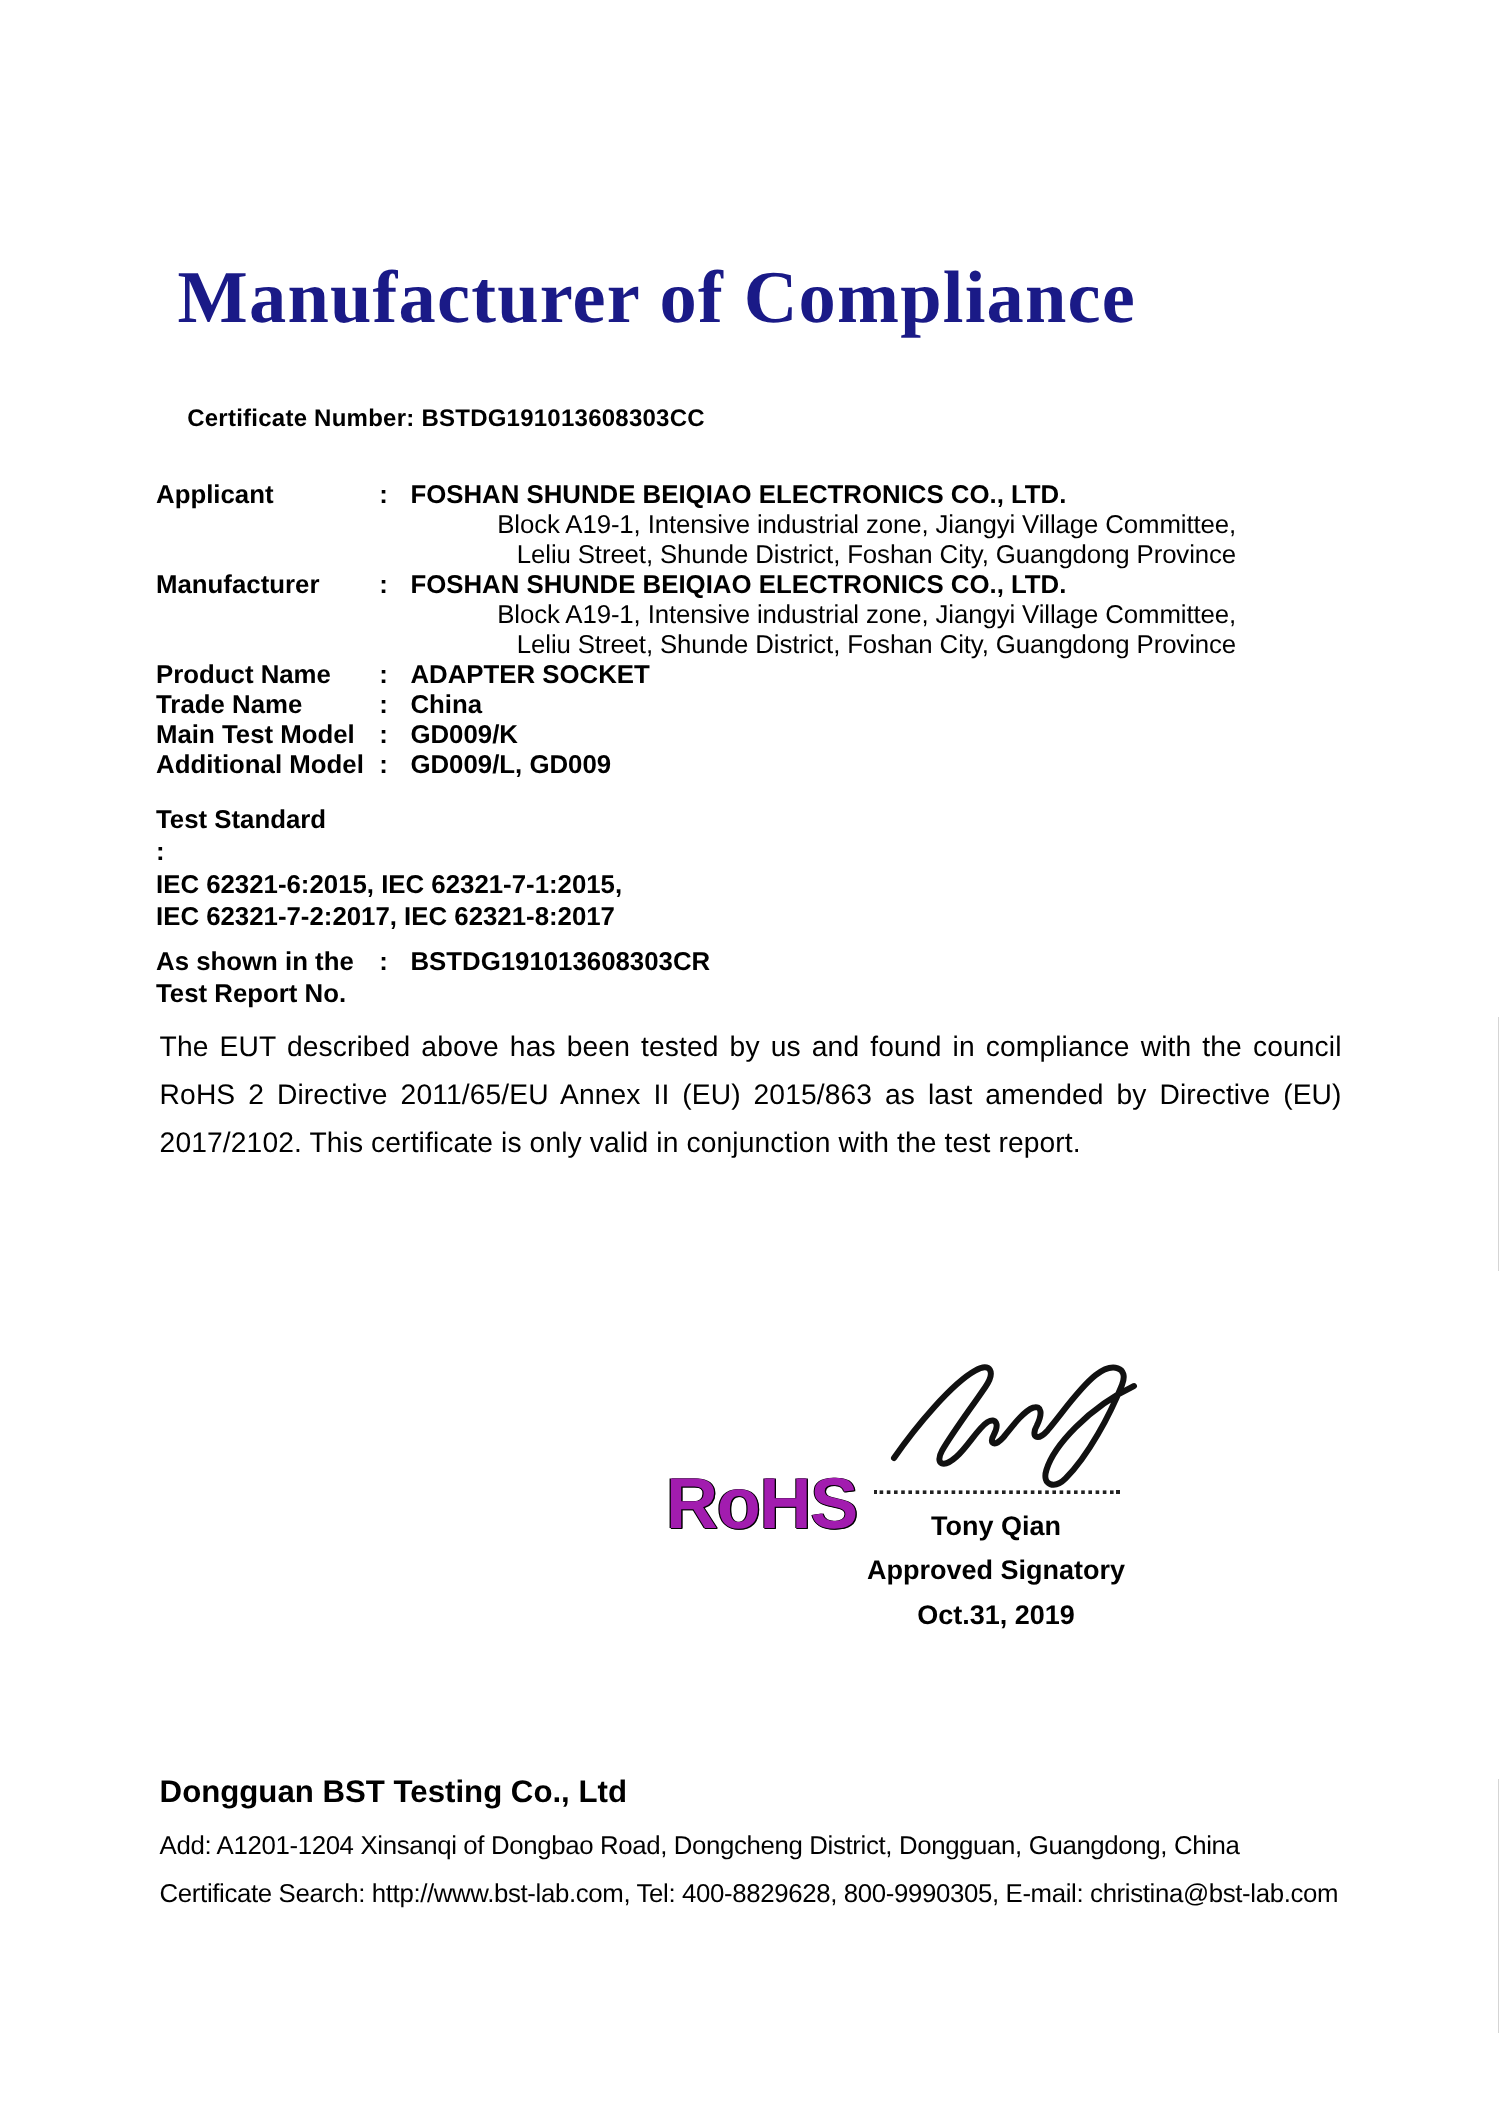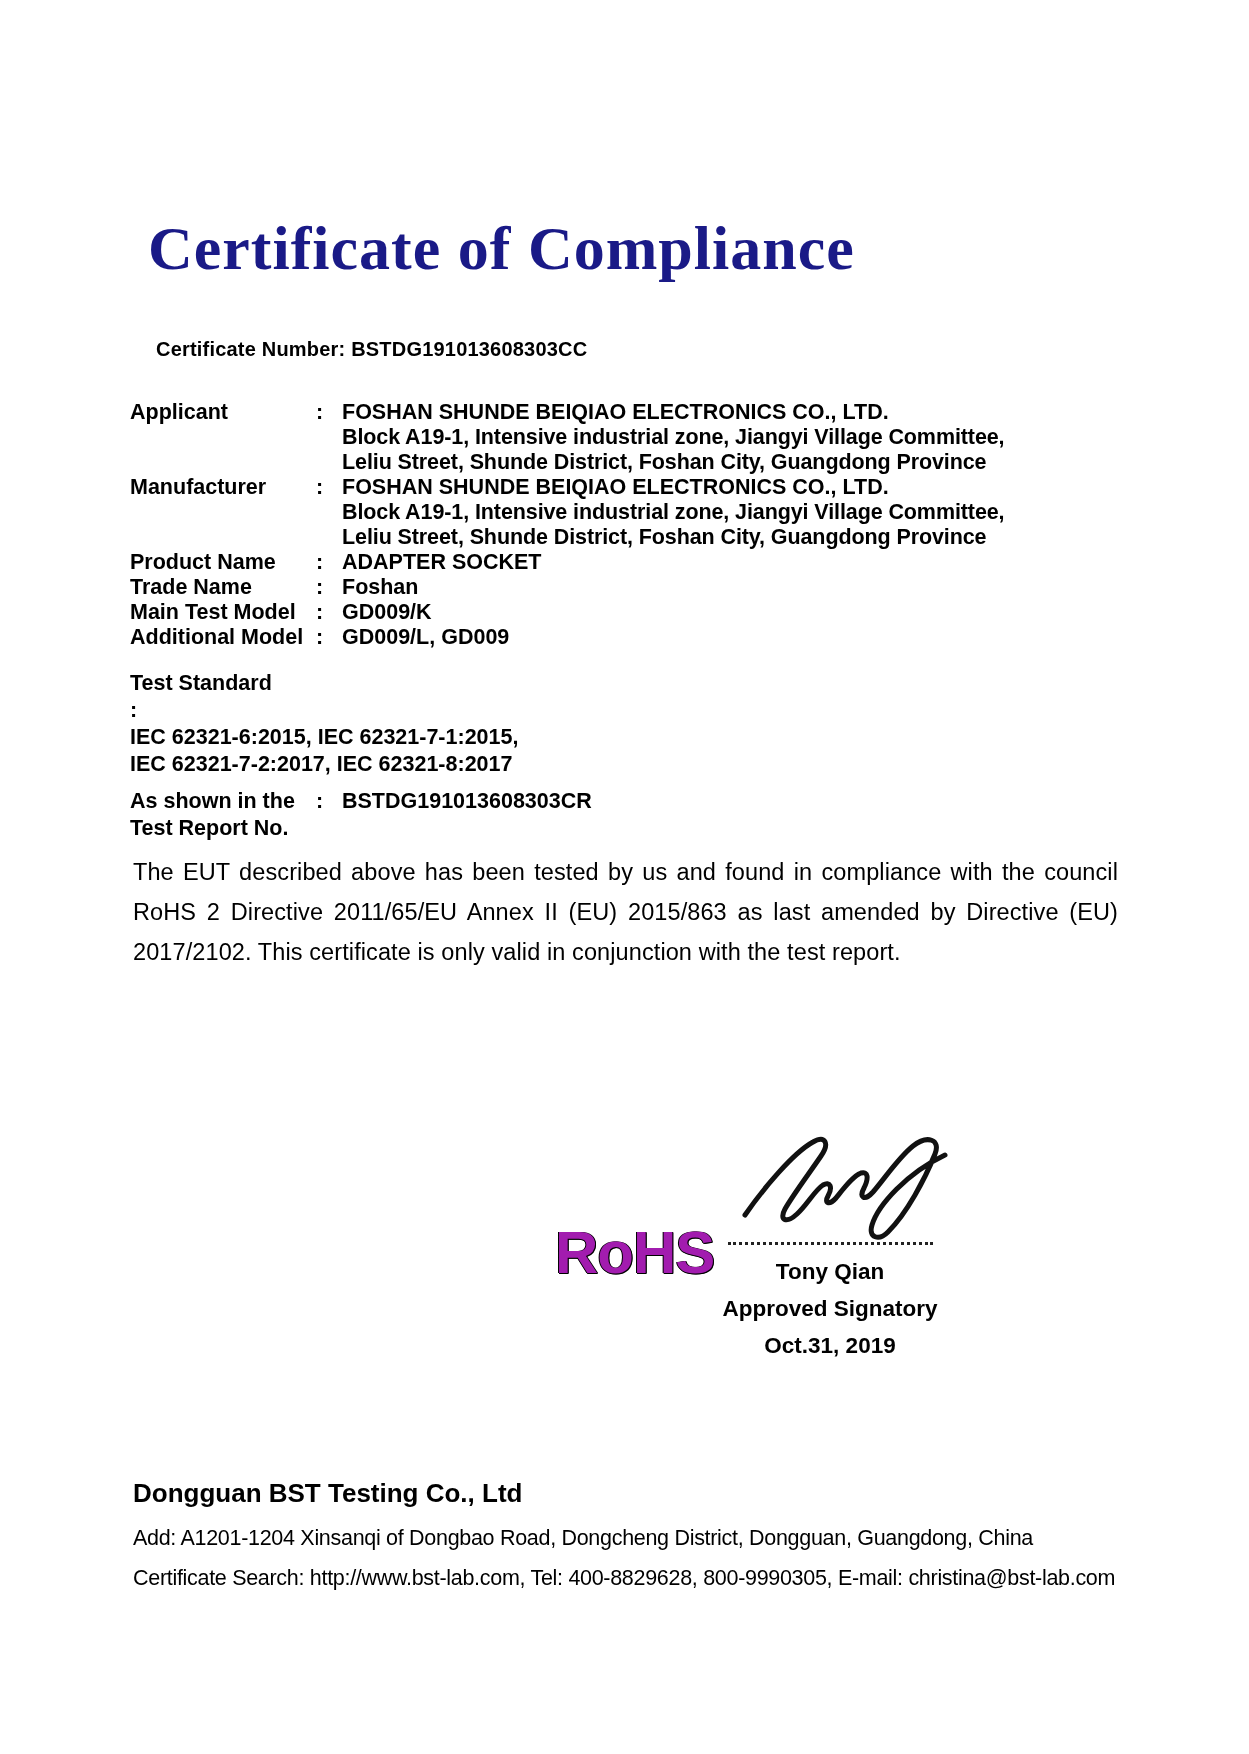--- a/index.html
+++ b/index.html
@@ -38,21 +38,21 @@
     top: 400px;
     left: 130px;
     width: 900px;
     font-size: 21.5px;
     line-height: 25px;
   }
   .frow { display: flex; align-items: flex-start; }
   .frow .lbl { width: 186px; font-weight: bold; flex: none; }
   .frow .colon { width: 26px; font-weight: bold; flex: none; }
   .frow .val { flex: 1; font-weight: bold; }
-  .frow .val .addr { font-weight: bold; letter-spacing: -0.1px; }
+  .frow .val .addr { font-weight: normal; letter-spacing: -0.1px; text-align: right; }
   .frow.test-standard { margin-top: 20px; line-height: 27px; flex-direction: column; }
   .frow.report-row { margin-top: 10px; line-height: 27px; }
   .statement {
     position: absolute;
     top: 852px;
     left: 133px;
     width: 985px;
     font-size: 23.5px;
     line-height: 40px;
     text-align: justify;
@@ -93,21 +93,21 @@
   }
   .footer .company { font-size: 26px; font-weight: bold; }
   .footer .address { margin-top: 17px; font-size: 21.5px; letter-spacing: -0.3px; }
   .footer .search  { margin-top: 15px; font-size: 21.5px; letter-spacing: -0.3px; }
 </style>
 </head>
 <body>
 
 <div class="page">
 
-  <div class="title" style="color: rgb(26, 26, 135);">Certificate of Compliance</div>
+  <div class="title" style="color: rgb(26, 26, 135);">Manufacturer of Compliance</div>
 
   <div class="cert-number">
     <span>Certificate Number:</span>
     <span>BSTDG191013608303CC</span>
   </div>
 
   <div class="fields">
 
     <div class="frow">
       <div class="lbl">Applicant</div>
@@ -131,21 +131,21 @@
 
     <div class="frow">
       <div class="lbl">Product Name</div>
       <div class="colon">:</div>
       <div class="val">ADAPTER SOCKET</div>
     </div>
 
     <div class="frow">
       <div class="lbl">Trade Name</div>
       <div class="colon">:</div>
-      <div class="val">Foshan</div>
+      <div class="val">China</div>
     </div>
 
     <div class="frow">
       <div class="lbl">Main Test Model</div>
       <div class="colon">:</div>
       <div class="val">GD009/K</div>
     </div>
 
     <div class="frow">
       <div class="lbl">Additional Model</div>

